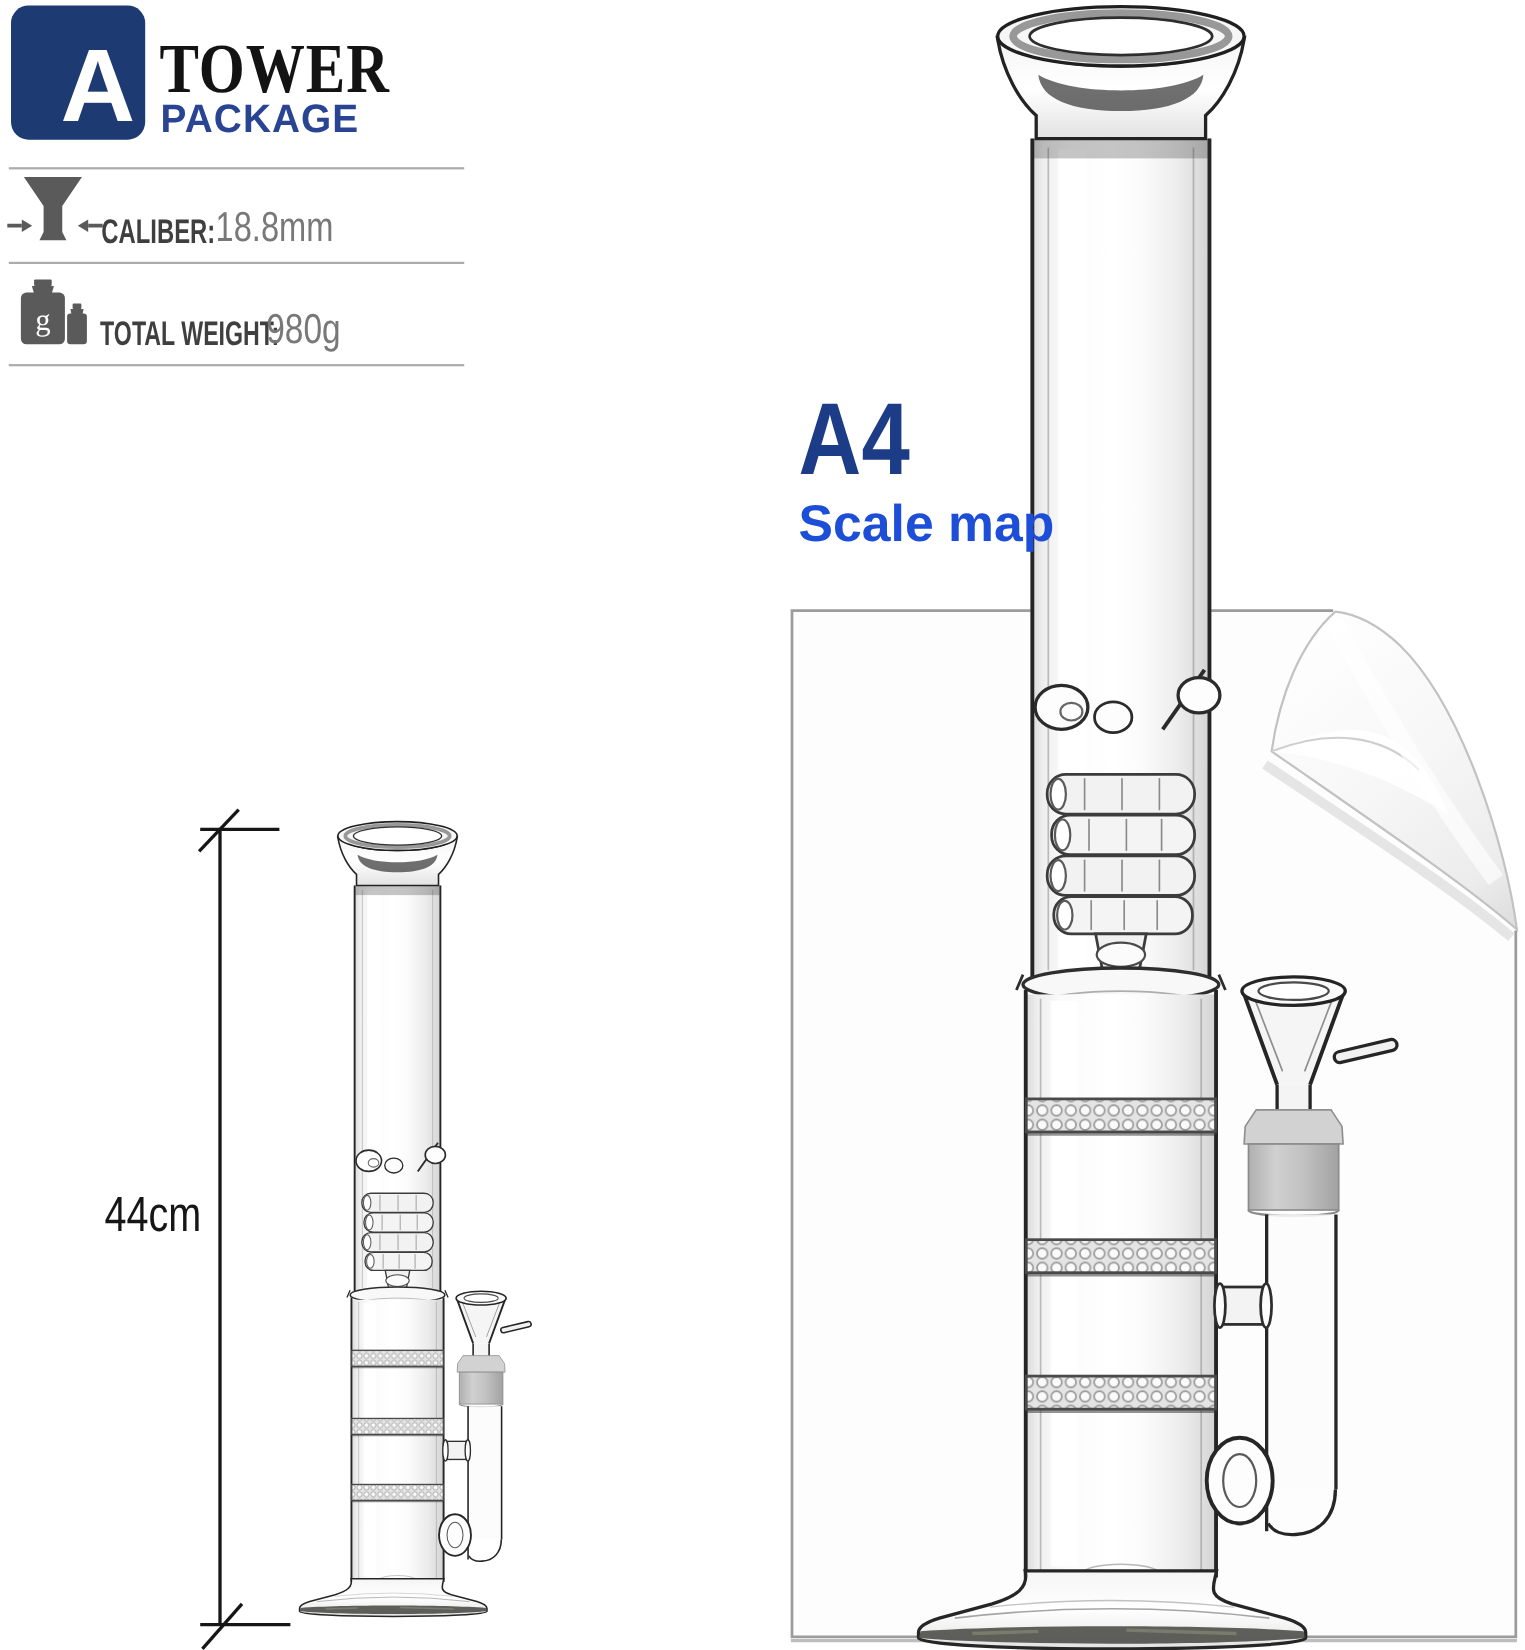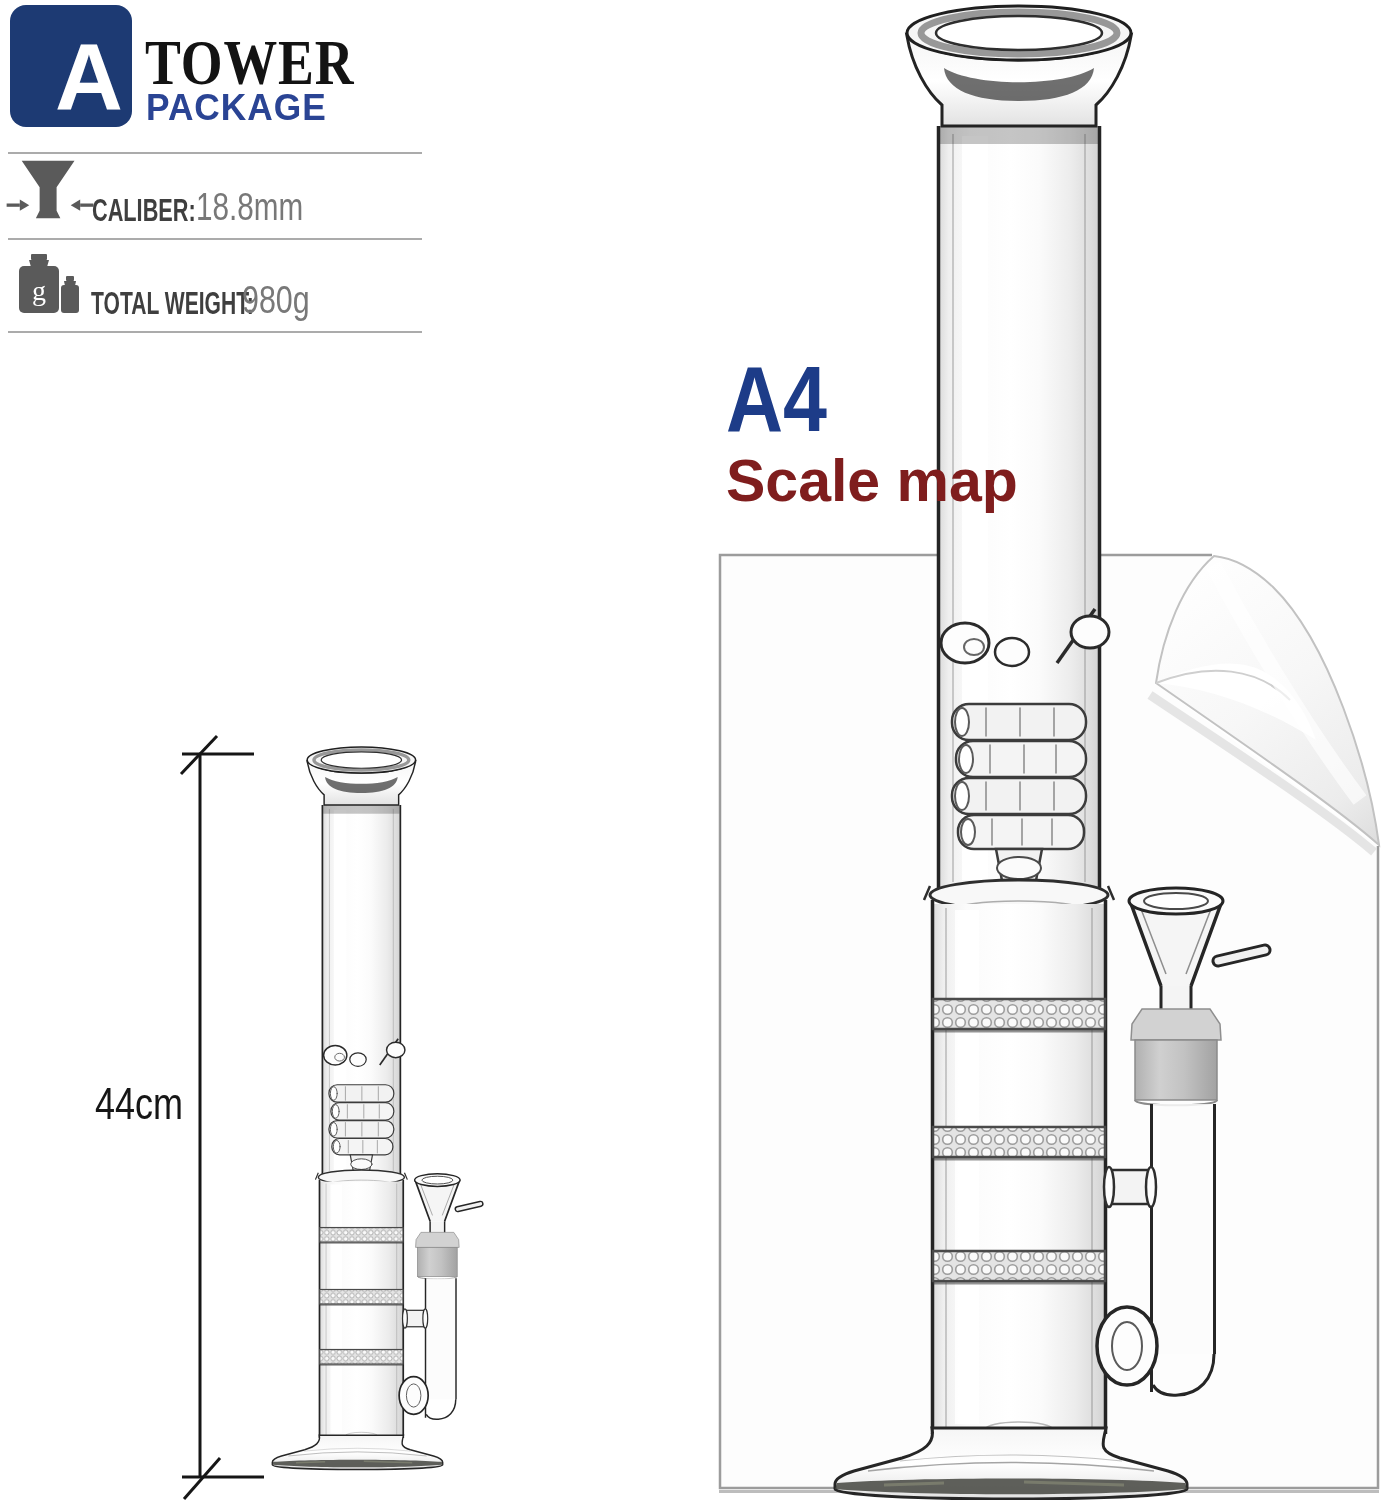--- a/index.html
+++ b/index.html
@@ -27,22 +27,22 @@
   .spec-value{position:absolute;color:#787878;font-size:38px;line-height:1.1;
               transform-origin:left center;white-space:nowrap;}
   #caliber-label{left:92px;top:194px;transform:scaleX(.70);}
   #caliber-value{left:196px;top:187px;transform:scaleX(.78);}
   #weight-label{left:91px;top:287px;transform:scaleX(.68);}
   #weight-value{left:242px;top:280px;transform:scaleX(.80);}
 
   
   .a4-title{position:absolute;left:726px;top:353px;font-size:93px;font-weight:800;line-height:1;
             color:#1d3c88;transform:scaleX(.85);transform-origin:left top;}
-  .a4-sub{position:absolute;left:726px;top:452px;font-size:59px;font-weight:700;line-height:1;
-          color:#7f1d1d;white-space:nowrap;}
+  .a4-sub{position:absolute;left:726px;top:452px;font-size:47px;font-weight:700;line-height:1;
+          color:#1d4ed8;white-space:nowrap;}
 
   
   .measure-label{position:absolute;left:95px;top:1081px;font-size:45px;color:#161616;line-height:1;
                  transform:scaleX(.80);transform-origin:left top;white-space:nowrap;}
 </style>
 </head>
 <body>
 
 <div class="canvas">
 

